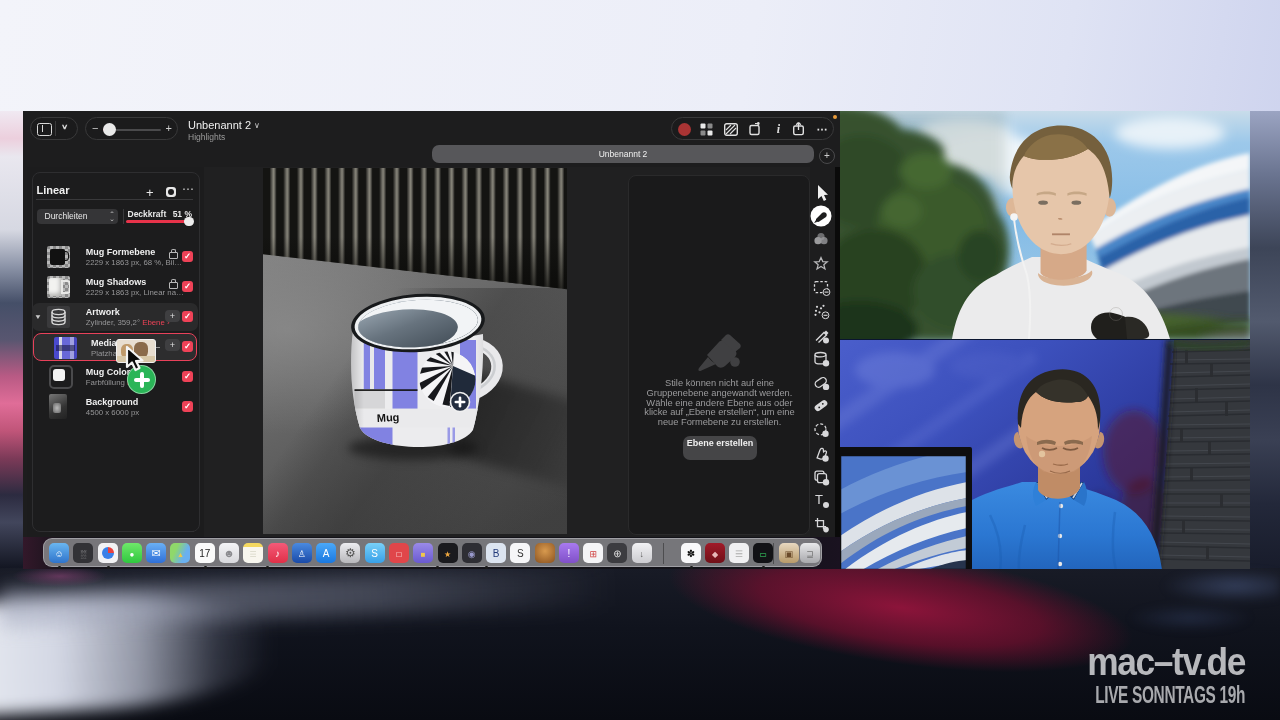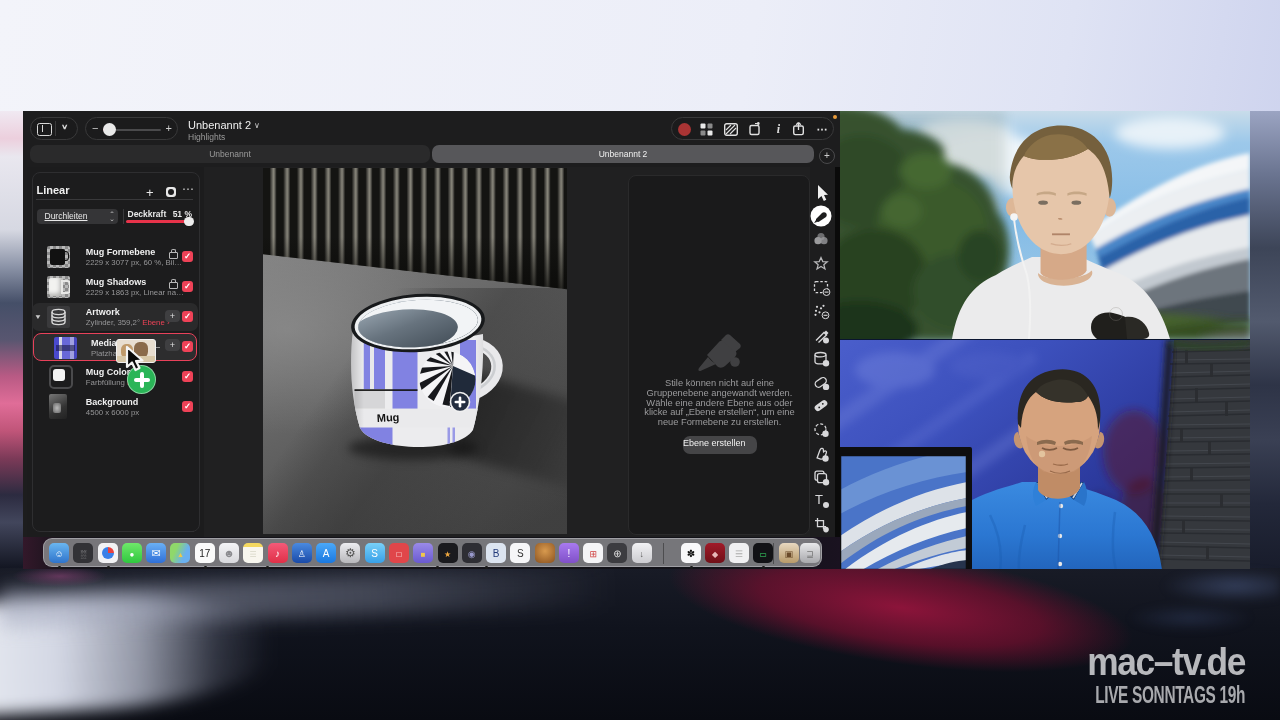--- a/index.html
+++ b/index.html
@@ -67,21 +67,21 @@
     color:#cccccc;font-size:10px;line-height:13px;text-align:center;}
   
   #sidebar{left:4px;top:56px;width:177px;height:370px;background:#1c1c1d;}
   #sb-box{position:absolute;left:9px;top:61px;width:168px;height:360px;border:1px solid #2e2e30;border-radius:8px;box-sizing:border-box;background:#1c1c1d;}
   #sb-title{left:13.5px;top:73px;color:#f0f0f0;font-size:11px;font-weight:bold;}
   #sb-plus{left:123px;top:74px;color:#e8e8e8;font-size:13px;font-weight:400;}
   #sb-mask{left:143px;top:76px;width:10px;height:10px;background:#e8e8e8;border-radius:3px;}
   #sb-mask i{position:absolute;left:2px;top:2px;width:6px;height:6px;background:#1c1c1d;border-radius:3px;}
   #sb-dots{left:159px;top:71px;color:#d0d0d0;font-size:12px;letter-spacing:.5px;}
   #sb-sep{left:13px;top:88px;width:157px;height:1px;background:#39393b;}
-  #sb-drop{left:13.5px;top:98px;width:81px;height:15px;background:#353537;border-radius:4px;color:#e8e8e8;font-size:8.5px;line-height:15px;padding-left:8px;box-sizing:border-box;text-decoration:underline;}
+  #sb-drop{left:13.5px;top:98px;width:81px;height:15px;background:#353537;border-radius:4px;color:#e8e8e8;font-size:8.5px;line-height:15px;padding-left:8px;box-sizing:border-box;}
   #sb-droparr{left:84.5px;top:100.5px;color:#d0d0d0;font-size:6px;line-height:5px;text-align:center;width:8px;transform:scaleX(1.2);}
   #sb-vdiv{left:100px;top:98px;width:1px;height:15px;background:#39393b;}
   #sb-dk{left:104.5px;top:98px;color:#e8e8e8;font-size:8.5px;font-weight:bold;}
   #sb-pc{left:130px;top:98px;width:39px;text-align:right;color:#e8e8e8;font-size:8.5px;font-weight:bold;}
   #sb-strack{left:103px;top:108.5px;width:67px;height:3.5px;background:#e8334a;border-radius:2px;}
   #sb-sknob{left:161px;top:105.5px;width:10px;height:9px;background:#ececec;border-radius:4.5px;}
   
   .lrow{position:absolute;left:9px;width:166px;height:28px;}
   .lthumb{position:absolute;left:15.3px;top:3px;width:23px;height:22px;border-radius:2px;overflow:hidden;}
   .ltitle{position:absolute;left:53.8px;top:4px;color:#f0f0f0;font-size:9px;font-weight:bold;white-space:nowrap;}
@@ -228,22 +228,22 @@
           <circle cx="40" cy="29" r="4.8"></circle>
         </g>
       </svg>
       <div style="position:absolute;left:0;top:203px;width:181px;text-align:center;color:#9b9b9d;font-size:9.3px;line-height:9.8px;">
         Stile können nicht auf eine<br>
         Gruppenebene angewandt werden.<br>
         Wähle eine andere Ebene aus oder<br>
         klicke auf „Ebene erstellen“, um eine<br>
         neue Formebene zu erstellen.
       </div>
-      <div style="position:absolute;left:54px;top:260px;width:74px;height:18px;background:#454547;border-radius:7px;
-                  color:#f0f0f0;font-size:9px;font-weight:normal;text-align:left;line-height:14px;">Ebene erstellen</div>
+      <div style="position:absolute;left:54px;top:260px;width:74px;height:24px;background:#454547;border-radius:7px;
+                  color:#f0f0f0;font-size:9px;font-weight:bold;text-align:center;line-height:14px;">Ebene erstellen</div>
     </div>
     <div class="abs" id="toolcol">
       <svg width="25" height="370" viewBox="0 0 25 370">
         <g transform="translate(11,43.3)">
           <path d="M-3,-7 L-3,7 L0.5,4 L2.8,9 L5.3,7.8 L3,3 L7,2.7 Z" fill="#f0f0f0" transform="translate(0,-18.3)"></path>
           <circle cx="0" cy="5.7" r="10.5" fill="#fff"></circle>
           <g transform="translate(0,5.7)" fill="#1d1d1e">
             <path d="M-5,3 L1,-3 C2,-4 4,-4 5,-3 C6,-2 6,0 5,1 L-1,5 C-2.5,6.5 -4.5,6 -5,5 Z"></path>
             <path d="M-5,4 L-7,7 L-4,6 Z"></path>
           </g>
@@ -392,21 +392,20 @@
         </svg></div>
       <div class="tbic" style="left:98px;font-family:'Liberation Serif',serif;font-style:italic;font-weight:bold;font-size:12px;">i</div>
       <div class="tbic" style="left:118px;"><svg width="13" height="15" viewBox="0 0 13 15" style="margin-top:0px;">
           <rect x="1.7" y="5" width="9.6" height="8.6" rx="1.5" fill="none" stroke="#e0e0e0" stroke-width="1.4"></rect>
           <path d="M6.5 9 L6.5 1.5 M6.5 1.5 L4.2 3.8 M6.5 1.5 L8.8 3.8" stroke="#e0e0e0" stroke-width="1.3" fill="none"></path>
         </svg></div>
       <div class="tbic" style="left:142px;letter-spacing:1px;font-weight:bold;">⋯</div>
     </div>
     <div class="abs" id="orangedot"></div>
 
-    <div class="tab" id="tab1">Unbenannt</div>
     <div class="tab" id="tab2">Unbenannt 2</div>
     <div class="abs" id="tabplus">+</div>
 
     <div id="sb-box"></div>
     <div class="abs" id="sb-title">Linear</div>
     <div class="abs" id="sb-plus">+</div>
     <div class="abs" id="sb-mask">
       <i></i>
     </div>
     <div class="abs" id="sb-dots">⋯</div>
@@ -418,21 +417,21 @@
     <div class="abs" id="sb-pc">51 %</div>
     <div class="abs" id="sb-strack"></div>
     <div class="abs" id="sb-sknob"></div>
 
     <div class="lrow" style="top:132px;">
       <div class="lthumb" style="background:repeating-conic-gradient(#b8b8b8 0 25%,#8a8a8a 0 50%) 0 0/6px 6px;">
         <div style="position:absolute;left:3px;top:3px;width:15px;height:16px;background:#111;border-radius:2px;"></div>
         <div style="position:absolute;left:15px;top:5px;width:5px;height:8px;border:1.5px solid #111;border-radius:0 3px 3px 0;"></div>
       </div>
       <div class="ltitle">Mug Formebene</div>
-      <div class="lsub">2229 x 3077 px, 60 %, Bil…</div>
+      <div class="lsub">2229 x 1863 px, 68 %, Bil…</div>
       <div class="llock"></div>
       <div class="lchk">✓</div>
     </div>
     <div class="lrow" style="top:162px;">
       <div class="lthumb" style="background:repeating-conic-gradient(#b8b8b8 0 25%,#8a8a8a 0 50%) 0 0/6px 6px;">
         <div style="position:absolute;left:2px;top:2px;width:14px;height:18px;background:#f2f2f0;border-radius:2px 2px 4px 4px;box-shadow:inset -3px -2px 4px #b0b0ae;"></div>
         <div style="position:absolute;left:14px;top:4px;width:6px;height:10px;border:2px solid #e8e8e6;border-radius:0 4px 4px 0;"></div>
       </div>
       <div class="ltitle">Mug Shadows</div>
       <div class="lsub">2229 x 1863 px, Linear na…</div>

